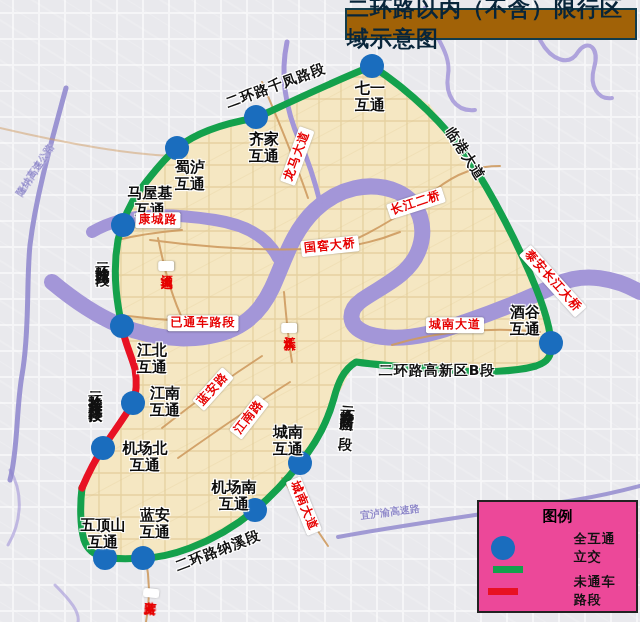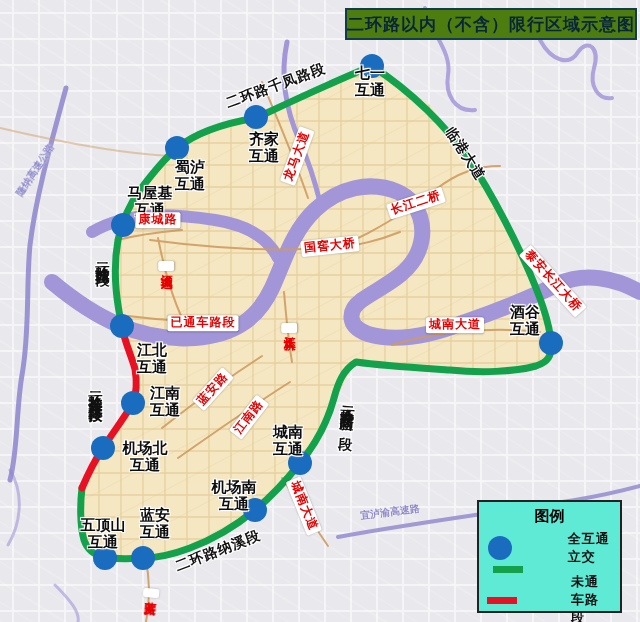--- a/index.html
+++ b/index.html
@@ -16,27 +16,27 @@
       text-shadow:-1px -1px 0 #fff,1px -1px 0 #fff,-1px 1px 0 #fff,1px 1px 0 #fff,0 0 3px #fff;}
   .vert{writing-mode:vertical-rl;text-orientation:upright;letter-spacing:2px;}
   .rl{font-size:12px;font-weight:bold;color:#e60000;background:#fff;
       padding:1px 3px;border-radius:2px;box-shadow:0 0 2px rgba(0,0,0,.35);
       letter-spacing:1px;white-space:nowrap;}
   .rl.vert{padding:3px 1px;white-space:normal;}
   .hw{font-size:10px;font-weight:bold;color:#8f89c9;text-shadow:0 0 2px #fff;}
 
   
   .title-box{position:absolute;left:345px;top:8px;width:288px;height:28px;
-      background:#4d7c0f;border:2px solid #123c4c;color:#08253a;
-      font-size:17px;font-weight:bold;letter-spacing:1px;
+      background:#a16207;border:2px solid #123c4c;color:#08253a;
+      font-size:22px;font-weight:bold;letter-spacing:1px;
       display:flex;align-items:center;justify-content:center;}
 
   
-  .legend{position:absolute;left:477px;top:500px;width:145px;height:113px;
-      background:#5eead4;border:2px solid #222;box-sizing:border-box;
+  .legend{position:absolute;left:477px;top:500px;width:161px;height:113px;
+      background:#ec4899;border:2px solid #222;box-sizing:border-box;
       display:flex;flex-direction:column;padding:5px 8px 6px 8px;}
   .lg-title{text-align:center;font-size:15px;font-weight:bold;color:#000;margin-bottom:4px;}
   .lg-row{display:flex;align-items:center;flex:1;gap:40px;}
   .lg-ico{width:42px;display:flex;align-items:center;justify-content:center;}
   .lg-dot{width:24px;height:24px;border-radius:50%;background:#1a6dbe;}
   .lg-bar{width:30px;height:7px;}
   .lg-bar.green{background:#14a14c;}
   .lg-bar.red{background:#e81123;}
   .lg-label{font-size:13px;font-weight:600;color:#111;margin-left:14px;letter-spacing:1px;}
 </style>
@@ -133,21 +133,21 @@
       <circle cx="133" cy="403" r="12"></circle>
       <circle cx="103" cy="448" r="12"></circle>
       <circle cx="105" cy="558" r="12"></circle>
       <circle cx="143" cy="558" r="12"></circle>
       <circle cx="255" cy="510" r="12"></circle>
       <circle cx="300" cy="463" r="12"></circle>
       <circle cx="551" cy="343" r="12"></circle>
     </g>
   </svg>
 
-  <div class="lbl ic" style="left:370px;top:82px">七一
+  <div class="lbl ic" style="left:370px;top:97px">七一
 互通</div>
   <div class="lbl ic" style="left:264px;top:148px">齐家
 互通</div>
   <div class="lbl ic" style="left:190px;top:176px">蜀泸
 互通</div>
   <div class="lbl ic" style="left:150px;top:202px">马屋基
 互通</div>
   <div class="lbl ic" style="left:152px;top:359px">江北
 互通</div>
   <div class="lbl ic" style="left:165px;top:402px">江南
@@ -160,20 +160,21 @@
 互通</div>
   <div class="lbl ic" style="left:234px;top:496px">机场南
 互通</div>
   <div class="lbl ic" style="left:288px;top:441px">城南
 互通</div>
   <div class="lbl ic" style="left:525px;top:321px">酒谷
 互通</div>
 
   <div class="lbl sec" style="left:276px;top:86px;--r:-20deg">二环路千凤路段</div>
   <div class="lbl sec" style="left:465px;top:154px;--r:57deg">临港大道</div>
+  <div class="lbl sec" style="left:437px;top:371px">二环路高新区B段</div>
   <div class="lbl sec vert" style="left:347px;top:412px;--r:4deg">二环路高新区A段</div>
   <div class="lbl sec" style="left:218px;top:551px;--r:-21deg">二环路纳溪段</div>
   <div class="lbl sec vert" style="left:102px;top:258px">二环路城西段</div>
   <div class="lbl sec vert" style="left:95px;top:390px">二环路长六桥连接段</div>
 
   <div class="lbl rl" style="left:297px;top:156px;--r:-70deg">龙马大道</div>
   <div class="lbl rl" style="left:158px;top:220px">康城路</div>
   <div class="lbl rl vert" style="left:166px;top:266px">酒城大道</div>
   <div class="lbl rl" style="left:203px;top:323px">已通车路段</div>
   <div class="lbl rl" style="left:330px;top:246px;--r:-6deg">国窖大桥</div>

